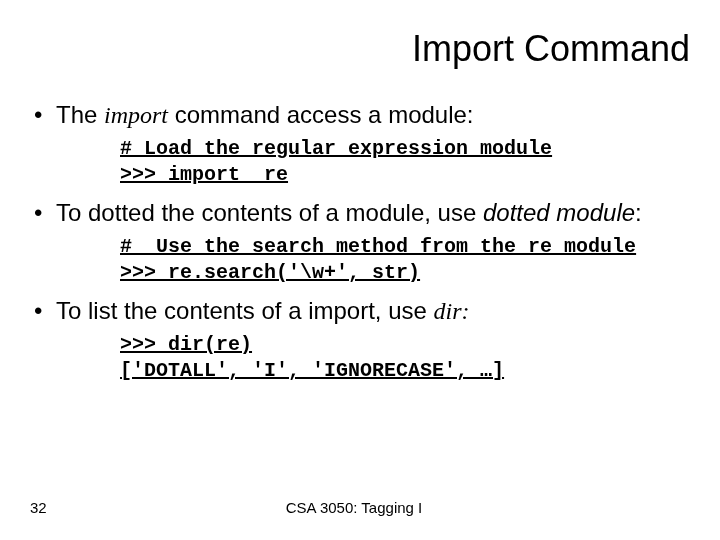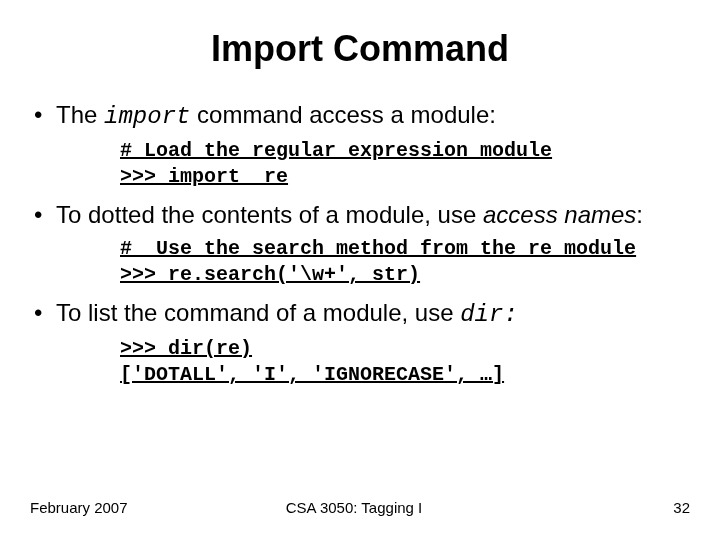--- a/index.html
+++ b/index.html
@@ -5,23 +5,23 @@
   * { margin: 0; padding: 0; box-sizing: border-box; }
   html, body { width: 720px; height: 540px; }
   body {
     background: #ffffff;
     font-family: Arial, Helvetica, sans-serif;
     color: #000;
     position: relative;
     padding: 28px 30px 20px 30px;
   }
   .title {
-    text-align: center;
+    text-align: right;
     font-size: 36px;
-    font-weight: 700;
+    font-weight: 400;
     margin-bottom: 30px;
   }
   ul.bullets {
     list-style: none;
     padding-left: 0;
   }
   ul.bullets > li {
     position: relative;
     padding-left: 26px;
     font-size: 24px;
@@ -51,49 +51,48 @@
     left: 30px;
     right: 30px;
     font-size: 15px;
     display: flex;
     justify-content: space-between;
     align-items: baseline;
   }
   .footer .center { position: absolute; left: 0; right: 12px; text-align: center; }
   .footer .left { position: relative; z-index: 1; }
   .footer .right { position: relative; z-index: 1; }
-  .inline-code { font-family: Liberation Mono, monospace; font-style: italic; margin-top: 48px; }
+  .inline-code { font-family: Liberation Serif, serif; font-style: italic; margin-top: 48px; }
 </style>
 </head>
 <body>
 
 <h1 class="title">Import Command</h1>
 
 <ul class="bullets">
 
   <li>
     <span>The </span><span class="inline-code">import</span><span> command access a module:</span>
   </li>
 </ul>
 <div class="code-block b"># Load the regular expression module
 &gt;&gt;&gt; import  re</div>
 
 <ul class="bullets">
   <li>
-    <span>To dotted the contents of a module, use </span><span class="ital">access names</span><span>:</span>
+    <span>To dotted the contents of a module, use </span><span class="ital">dotted module</span><span>:</span>
   </li>
 </ul>
 <div class="code-block b">#  Use the search method from the re module
 &gt;&gt;&gt; re.search('\w+', str)</div>
 
 <ul class="bullets">
   <li>
-    <span>To list the command of a module, use </span><span class="inline-code">dir:</span>
+    <span>To list the contents of a import, use </span><span class="inline-code">dir:</span>
   </li>
 </ul>
 <div class="code-block b">&gt;&gt;&gt; dir(re)
 ['DOTALL', 'I', 'IGNORECASE', …]</div>
 
 <div class="footer">
-  <span class="left">February 2007</span>
   <span class="center">CSA 3050: Tagging I</span>
   <span class="right">32</span>
 </div>
 
 </body></html>

